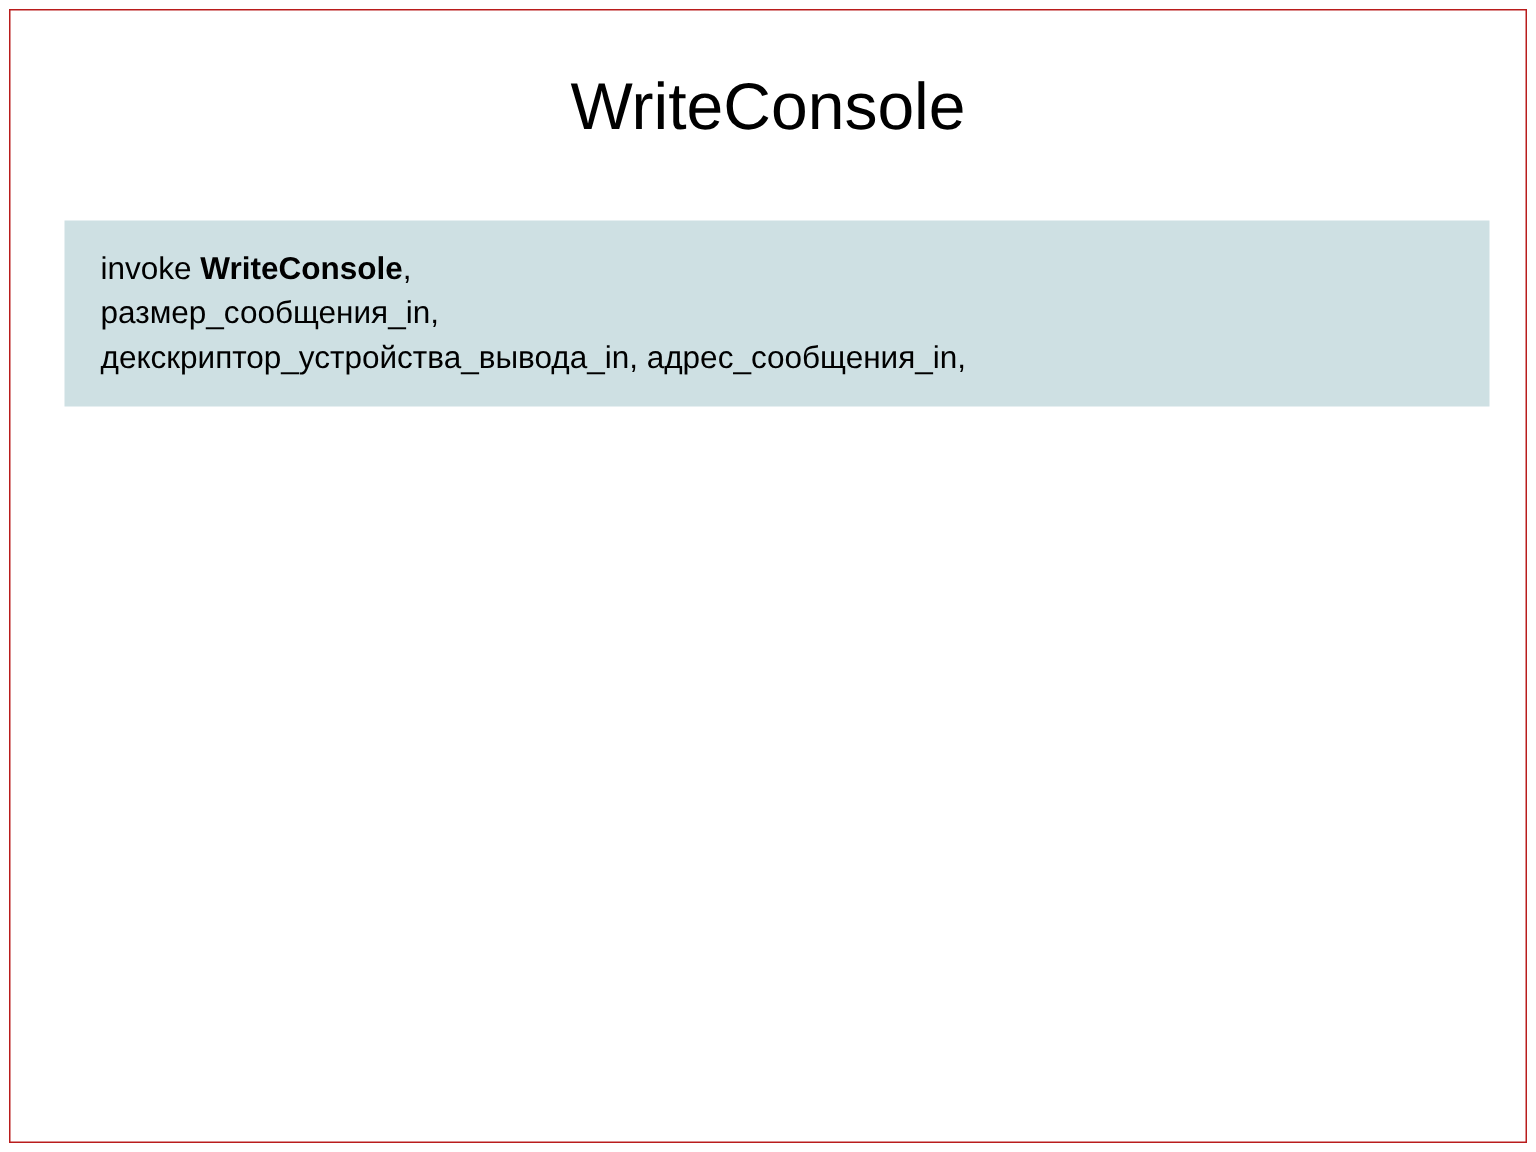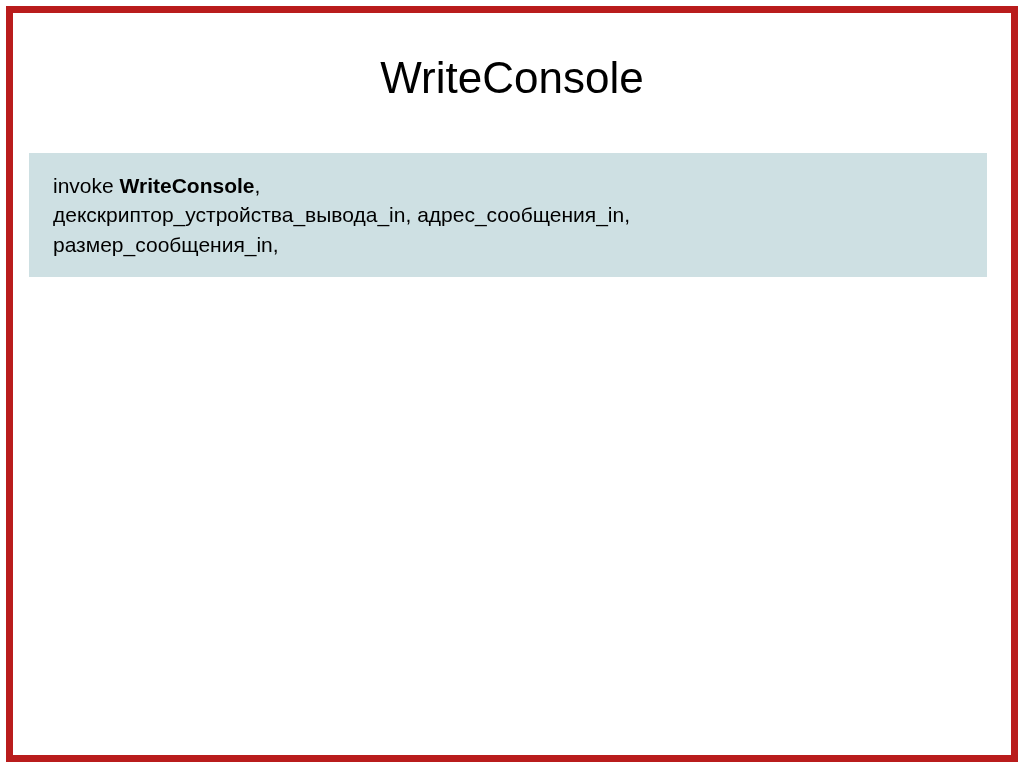--- a/index.html
+++ b/index.html
@@ -13,42 +13,42 @@
       background: #ffffff;
       font-family: Arial, Helvetica, sans-serif;
       position: relative;
     }
     .slide-frame {
       position: absolute;
       top: 6px;
       left: 6px;
       right: 6px;
       bottom: 6px;
-      border: 7px solid #b91c1c;
+      border: 1px solid #b91c1c;
       background: #ffffff;
     }
     .slide-title {
       text-align: center;
       font-size: 44px;
       font-weight: 400;
       color: #000000;
       margin-top: 40px;
       margin-bottom: 50px;
     }
     .description {
       font-size: 22px;
       color: #000000;
       padding-left: 48px;
       padding-right: 48px;
       margin-bottom: 50px;
       font-weight: 400;
     }
     .code-block {
       background: #cee0e3;
-      margin-left: 16px;
+      margin-left: 36px;
       margin-right: 24px;
       padding: 18px 24px 18px 24px;
       font-size: 21px;
       color: #000000;
       line-height: 1.4;
       font-weight: 400;
     }
     .code-keyword {
       font-weight: 400;
     }
@@ -59,16 +59,16 @@
 </head>
 <body>
 
 <div class="slide-frame">
   <h1 class="slide-title">WriteConsole</h1>
   <div class="code-block">
     <div>
       <span class="code-keyword">invoke</span>
       <span> </span><span class="code-funcname">WriteConsole</span><span>,</span>
     </div>
+    <div>размер_сообщения_in,</div>
     <div>декскриптор_устройства_вывода_in, адрес_сообщения_in,</div>
-    <div>размер_сообщения_in,</div>
   </div>
 </div>
 
 </body></html>

